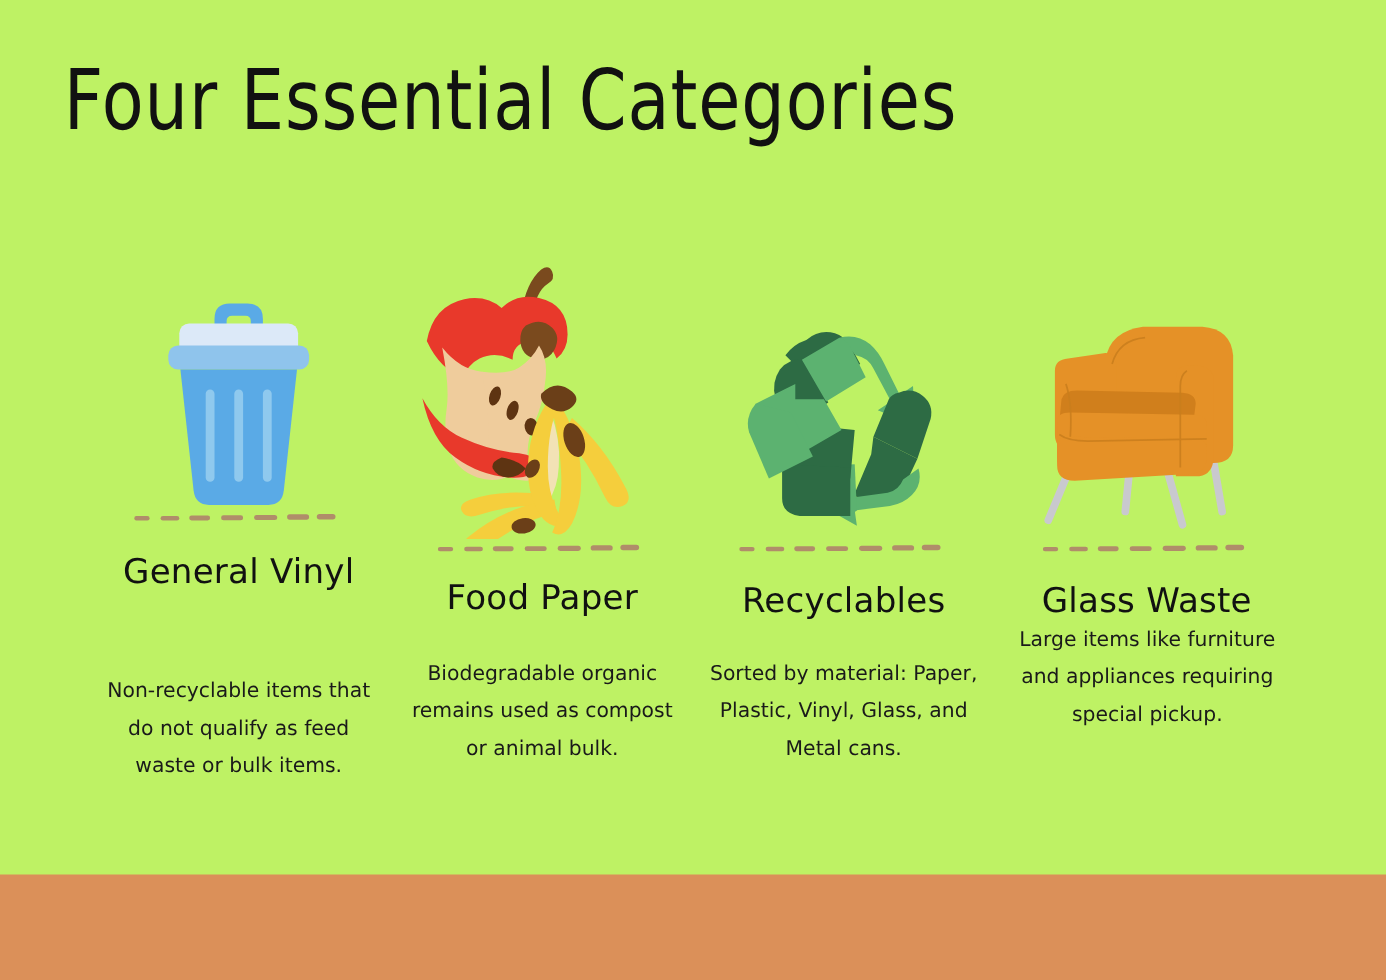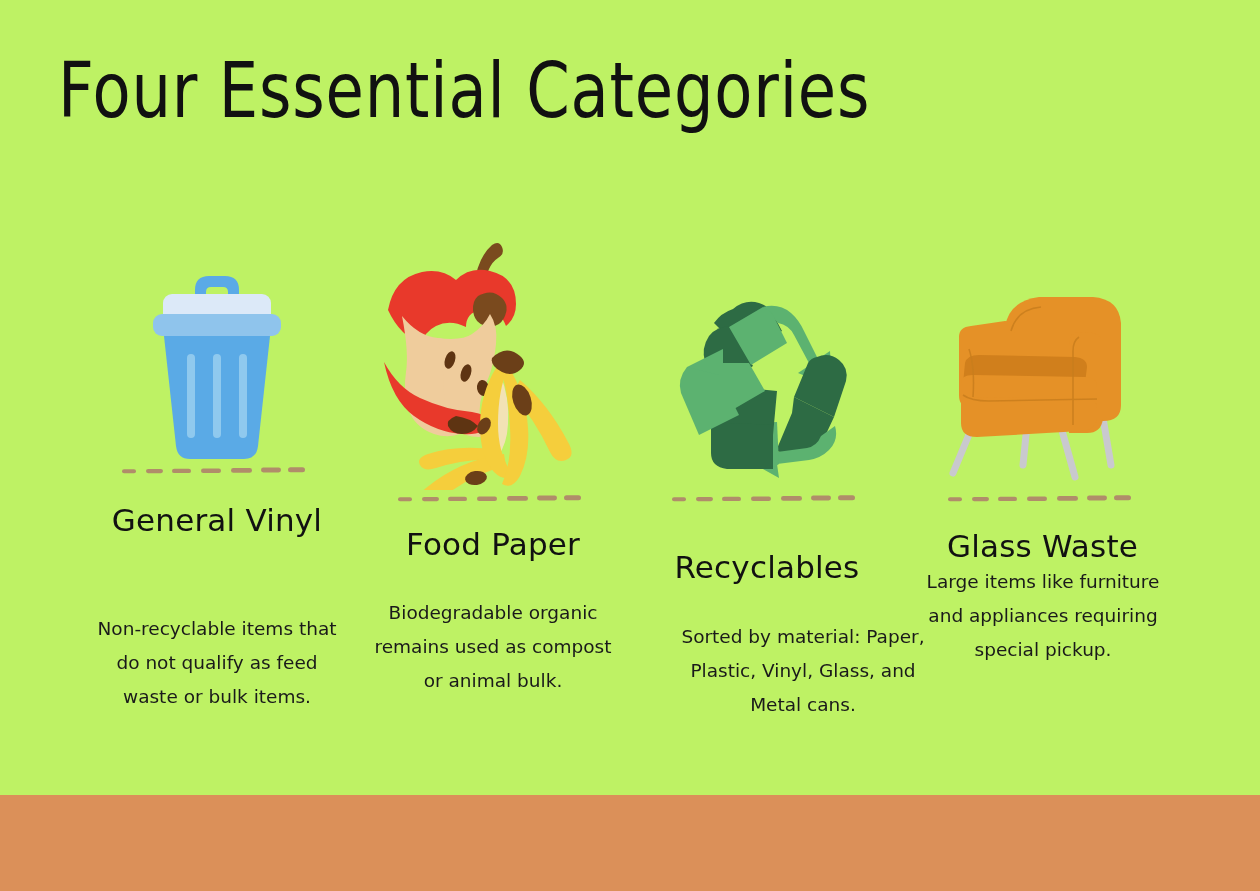--- a/index.html
+++ b/index.html
@@ -90,35 +90,35 @@
     width: 100%;
     font-family: "DejaVu Sans", sans-serif;
     font-size: 31px;
     line-height: 56px;
     font-weight: 400;
     color: #111111;
     letter-spacing: 0.2px;
   }
   .col-1 .cat-heading { top: 492px; }
   .col-2 .cat-heading { top: 516px; }
-  .col-3 .cat-heading { top: 539px; }
+  .col-3 .cat-heading { top: 518px; }
   .col-4 .cat-heading { top: 518px; }
 
   .cat-desc {
     position: absolute;
     width: 100%;
     font-family: "DejaVu Sans", sans-serif;
     font-size: 18.5px;
     line-height: 34px;
     font-weight: 400;
     color: #1a1a1a;
   }
   .col-1 .cat-desc { top: 612px; }
   .col-2 .cat-desc { top: 596px; }
-  .col-3 .cat-desc { top: 620px; margin-left: 36px; }
+  .col-3 .cat-desc { top: 596px; }
   .col-4 .cat-desc { top: 565px; width: 268px; left: -6px; }
 
   
   .footer-bar {
     position: absolute;
     left: 0;
     top: 795px;
     width: 1260px;
     height: 96px;
     background: #DB9059;

